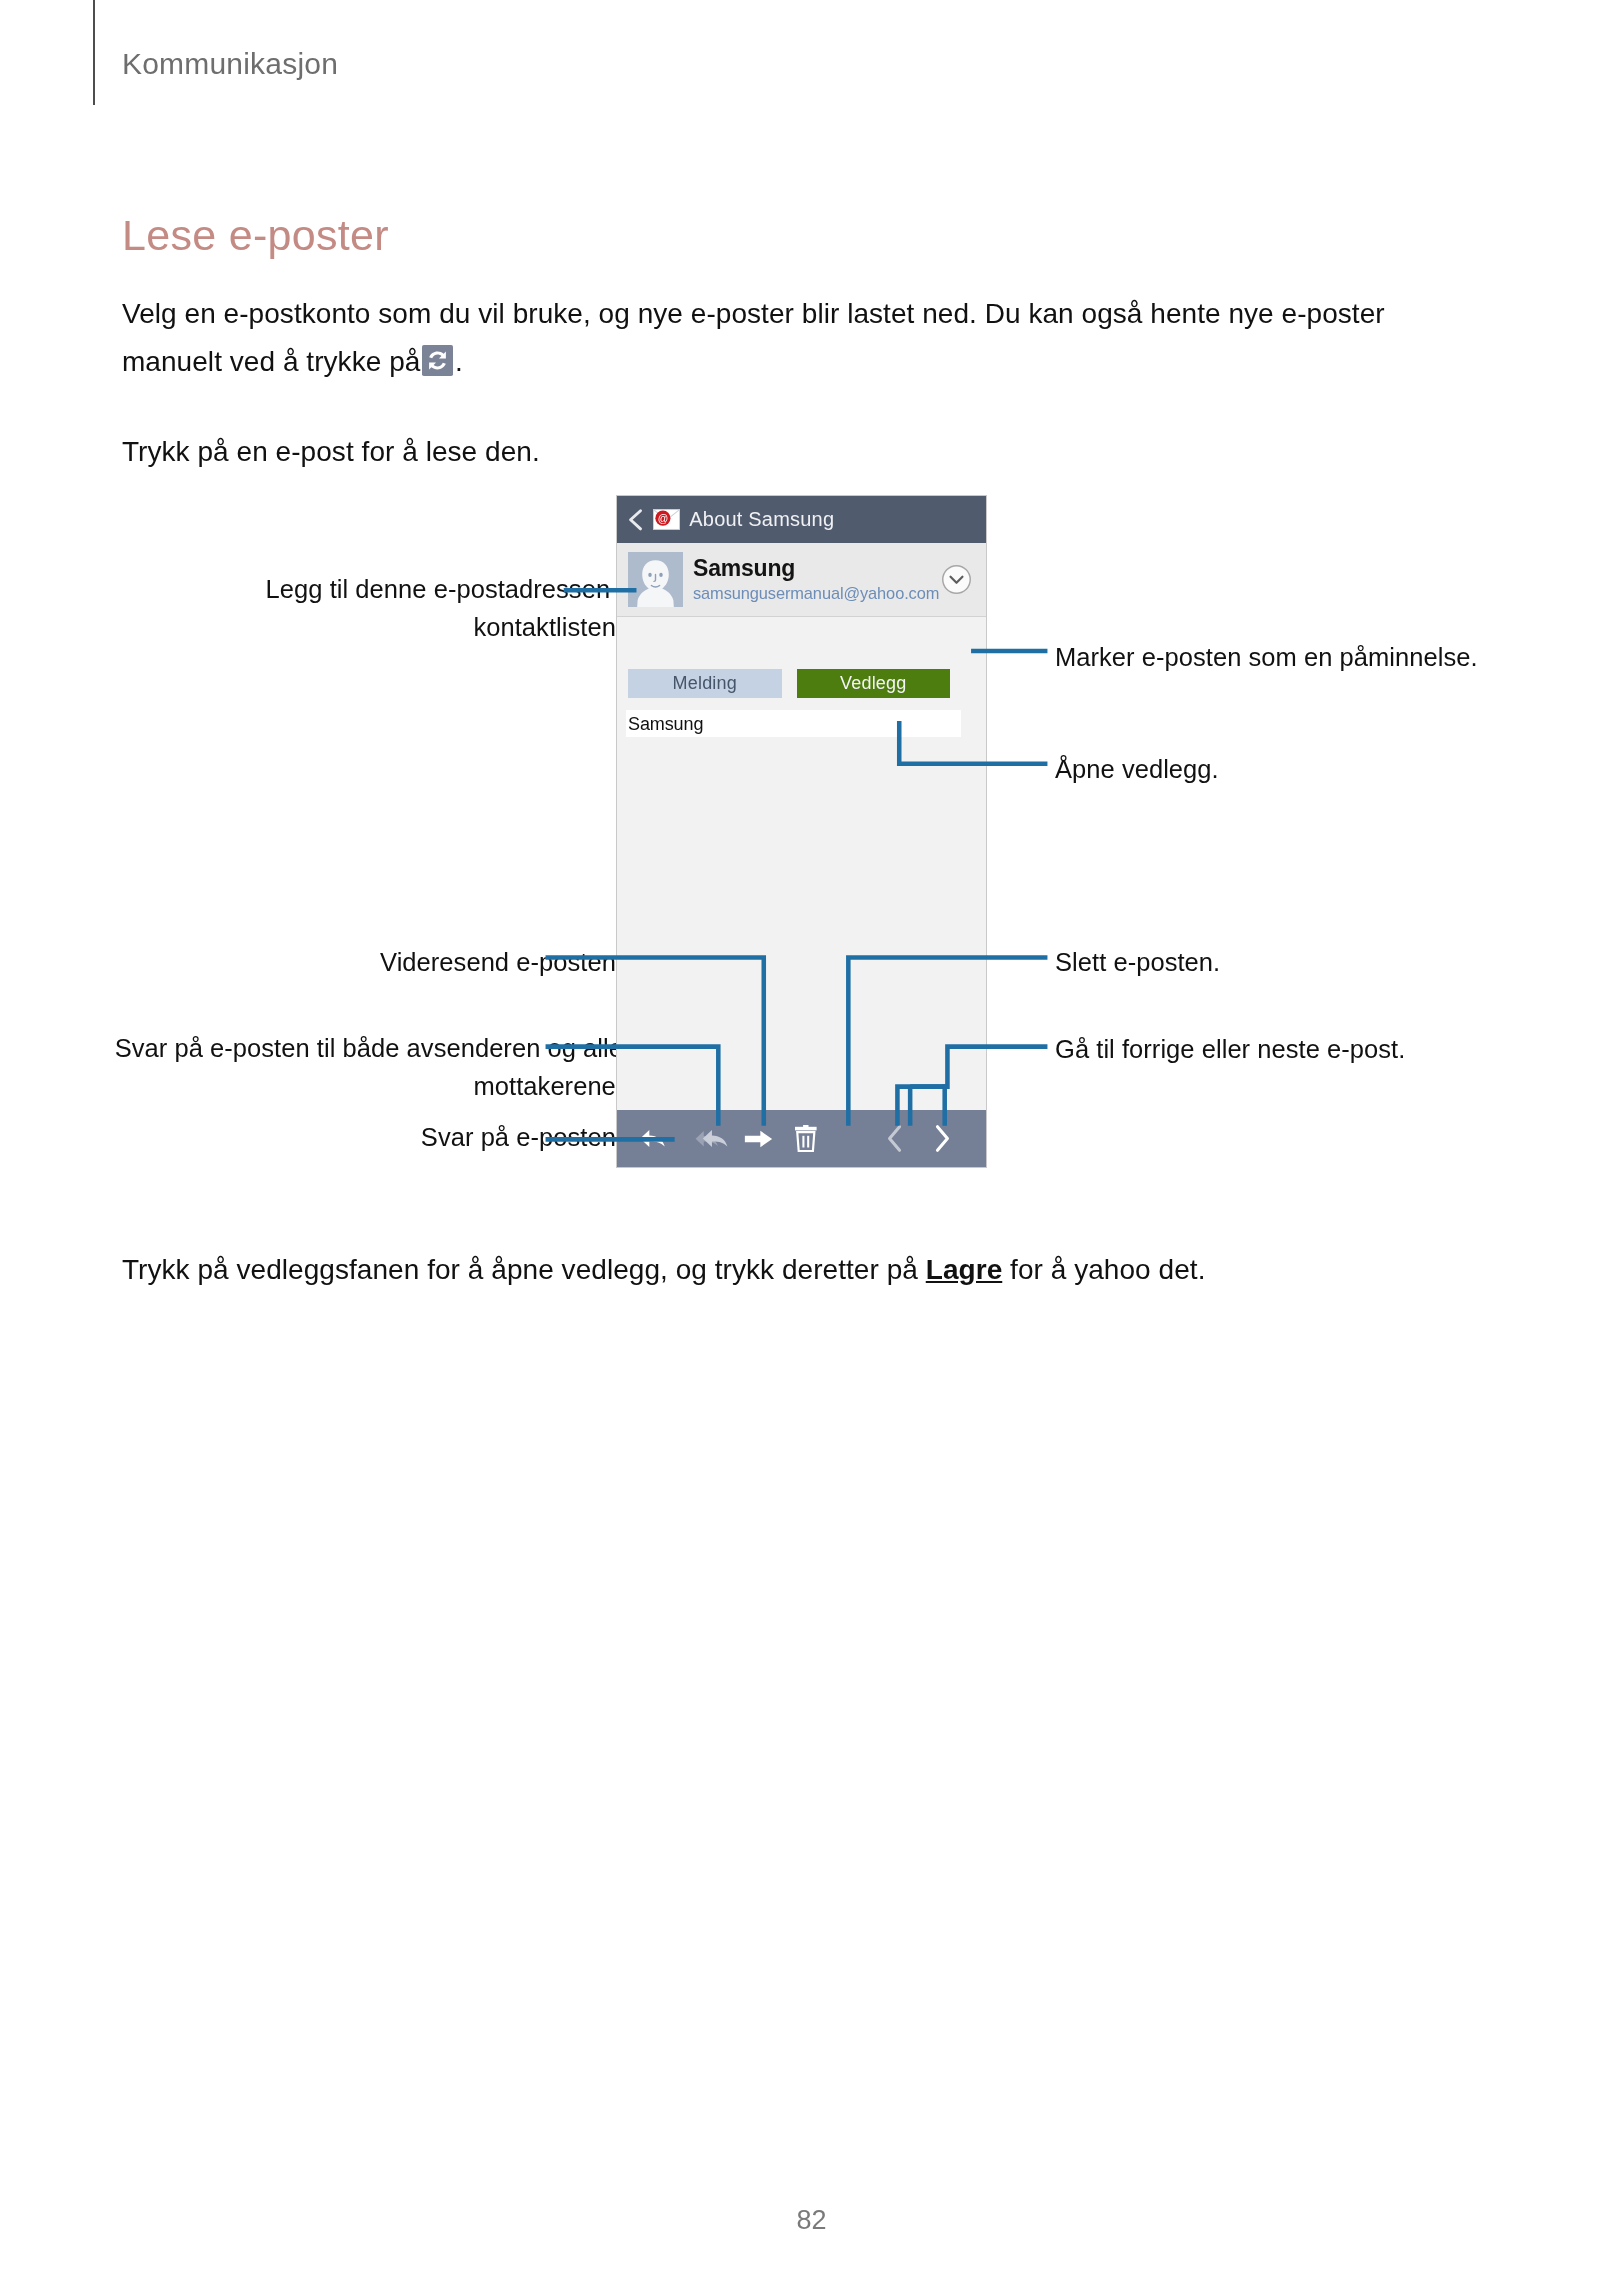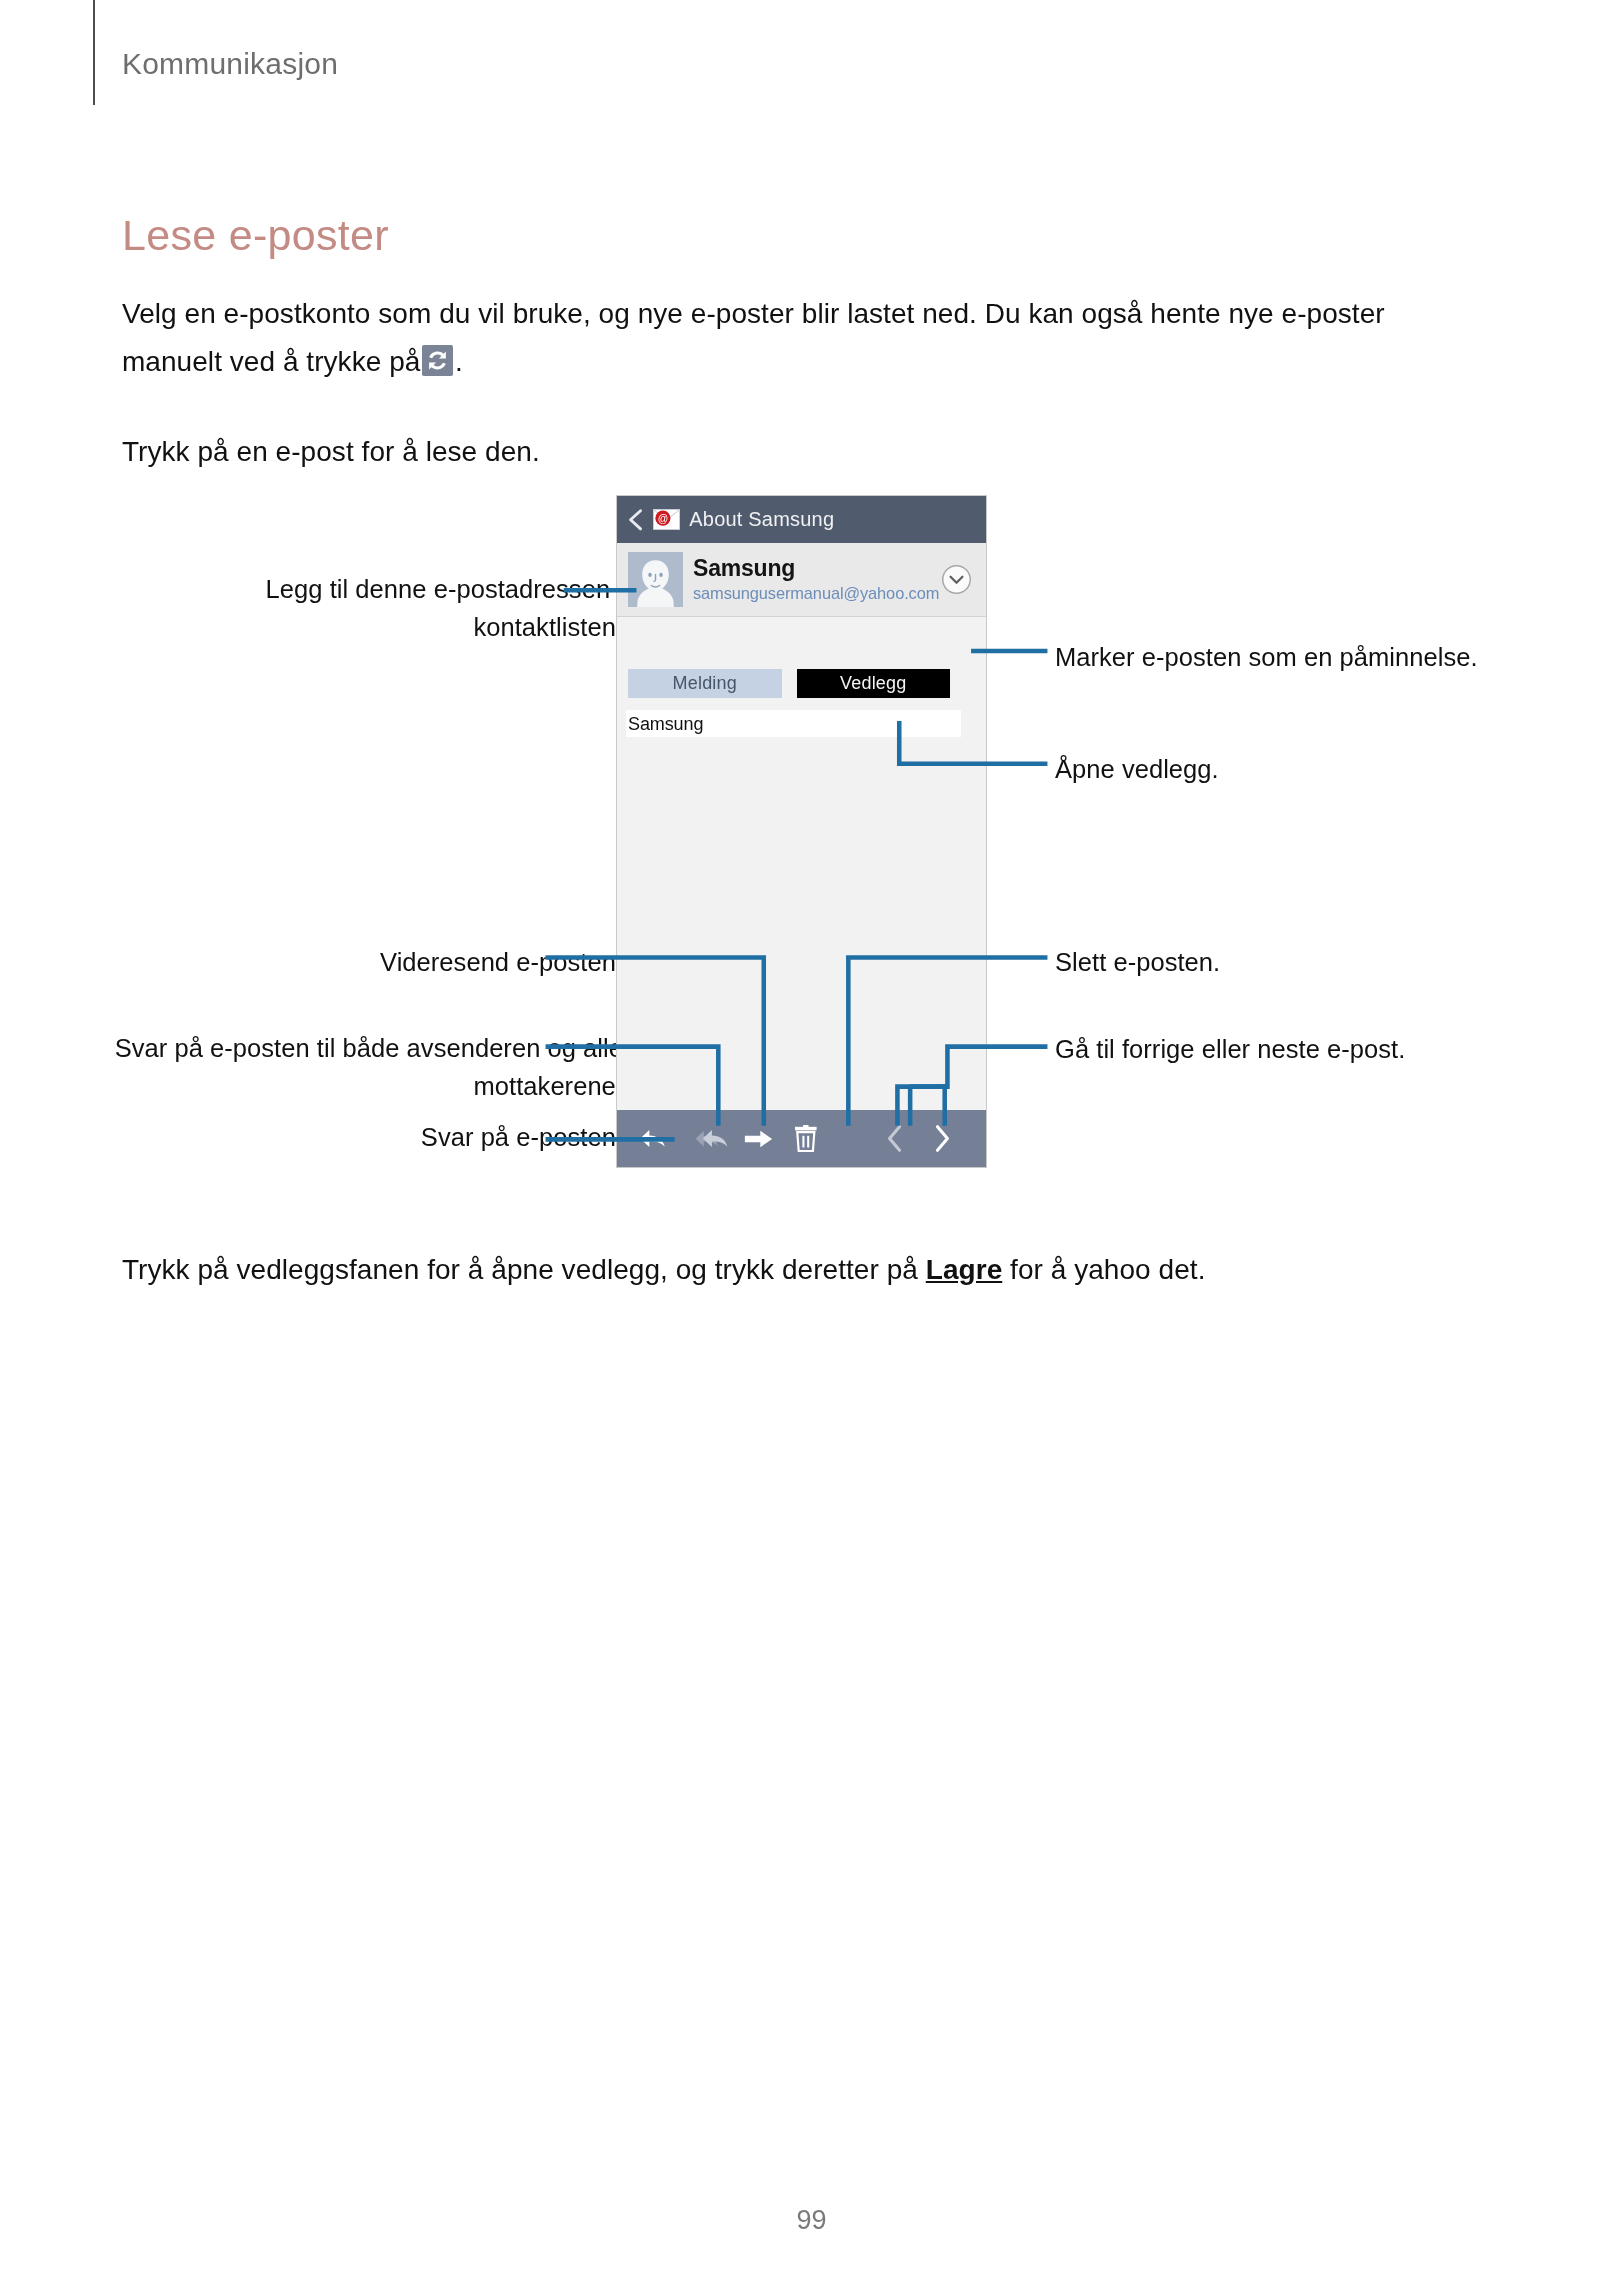--- a/index.html
+++ b/index.html
@@ -210,21 +210,21 @@
   }
   .phone-tab {
     flex: 1 1 50%;
     display: flex;
     align-items: center;
     justify-content: center;
     font-size: 18px;
     letter-spacing: 0.2px;
   }
   #tab-melding { background: #c5d2e4; color: #47556a; }
-  #tab-vedlegg { background: #000000; color: #f4f5f6; margin-left: 15px; }
+  #tab-vedlegg { background: #4d7c0f; color: #f4f5f6; margin-left: 15px; }
 
   
   #phone-body-area {
     position: absolute;
     left: 0; top: 214px;
     width: 100%;
     height: 389px;
     background: #f2f2f2;
   }
   #phone-body-textbar {
@@ -445,14 +445,14 @@
 
 <div class="annot annot-right" id="annot-contact">Legg til denne e-postadressen i kontaktlisten.</div>
 <div class="annot annot-left" id="annot-reminder">Marker e-posten som en påminnelse.</div>
 <div class="annot annot-left" id="annot-attach">Åpne vedlegg.</div>
 <div class="annot annot-right" id="annot-forward">Videresend e-posten.</div>
 <div class="annot annot-right" id="annot-replyall">Svar på e-posten til både avsenderen og alle mottakerene.</div>
 <div class="annot annot-right" id="annot-reply">Svar på e-posten.</div>
 <div class="annot annot-left" id="annot-delete">Slett e-posten.</div>
 <div class="annot annot-left" id="annot-prevnext">Gå til forrige eller neste e-post.</div>
 
-<div id="page-number">99</div>
+<div id="page-number">82</div>
 
 
 </body></html>

